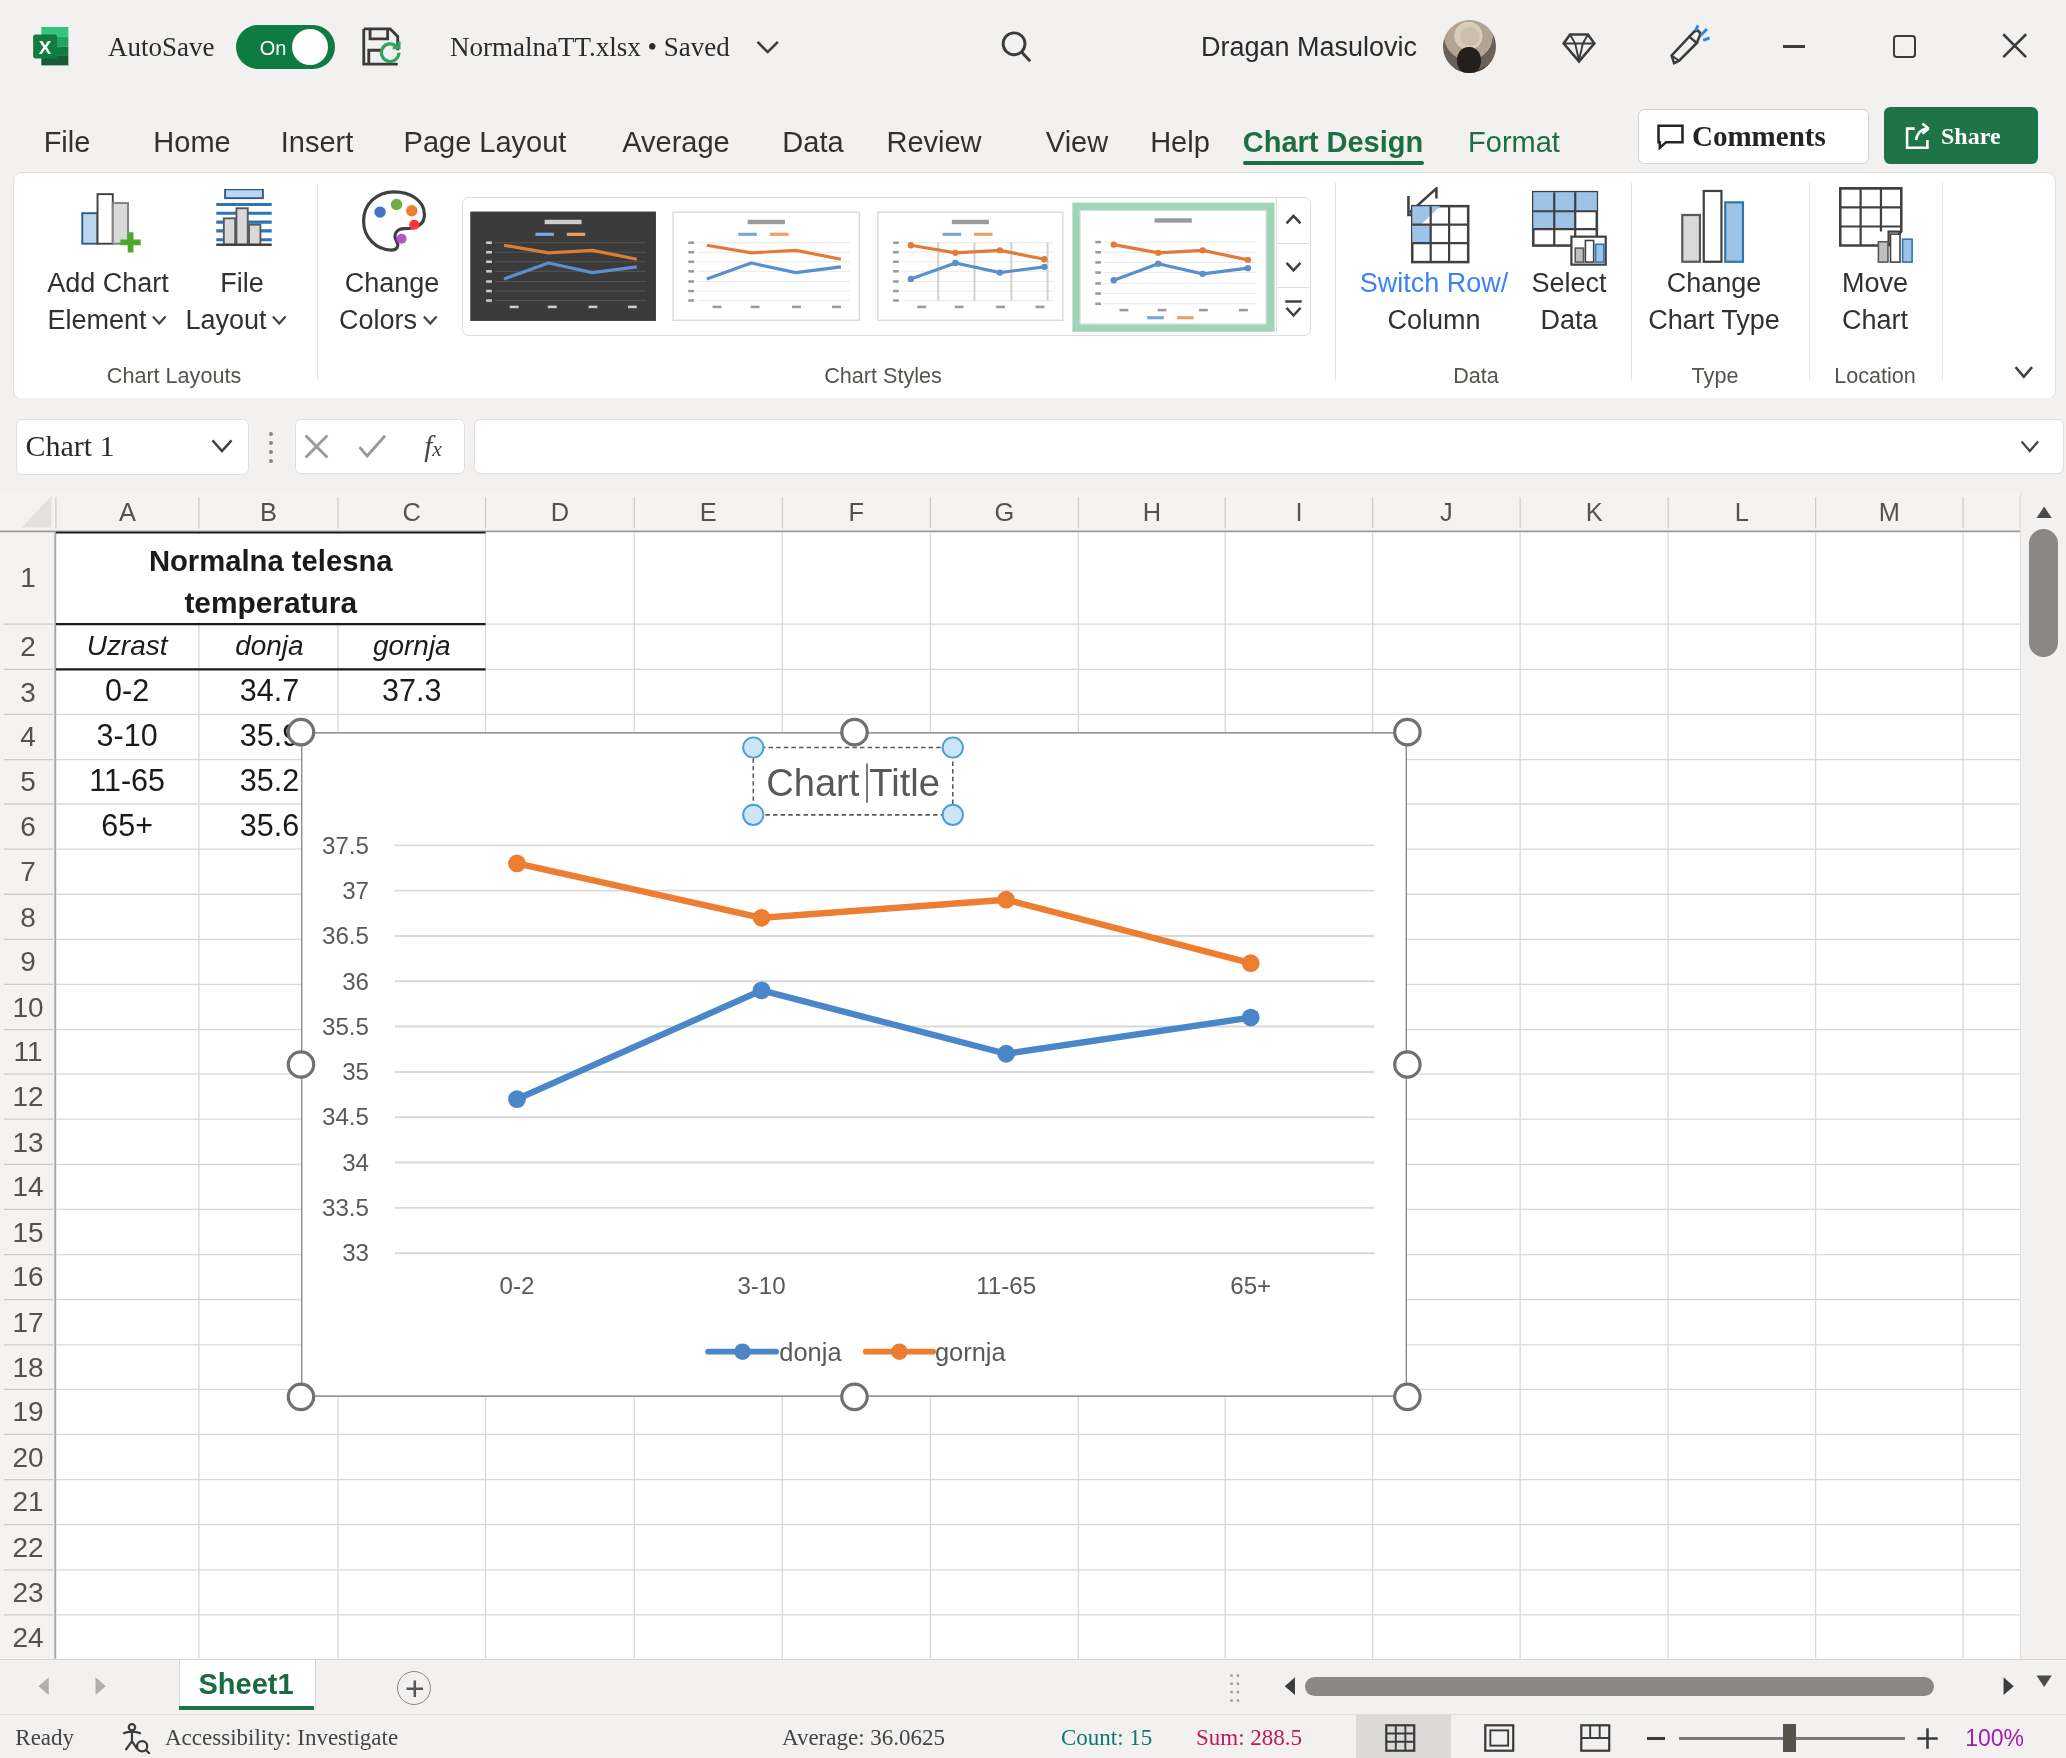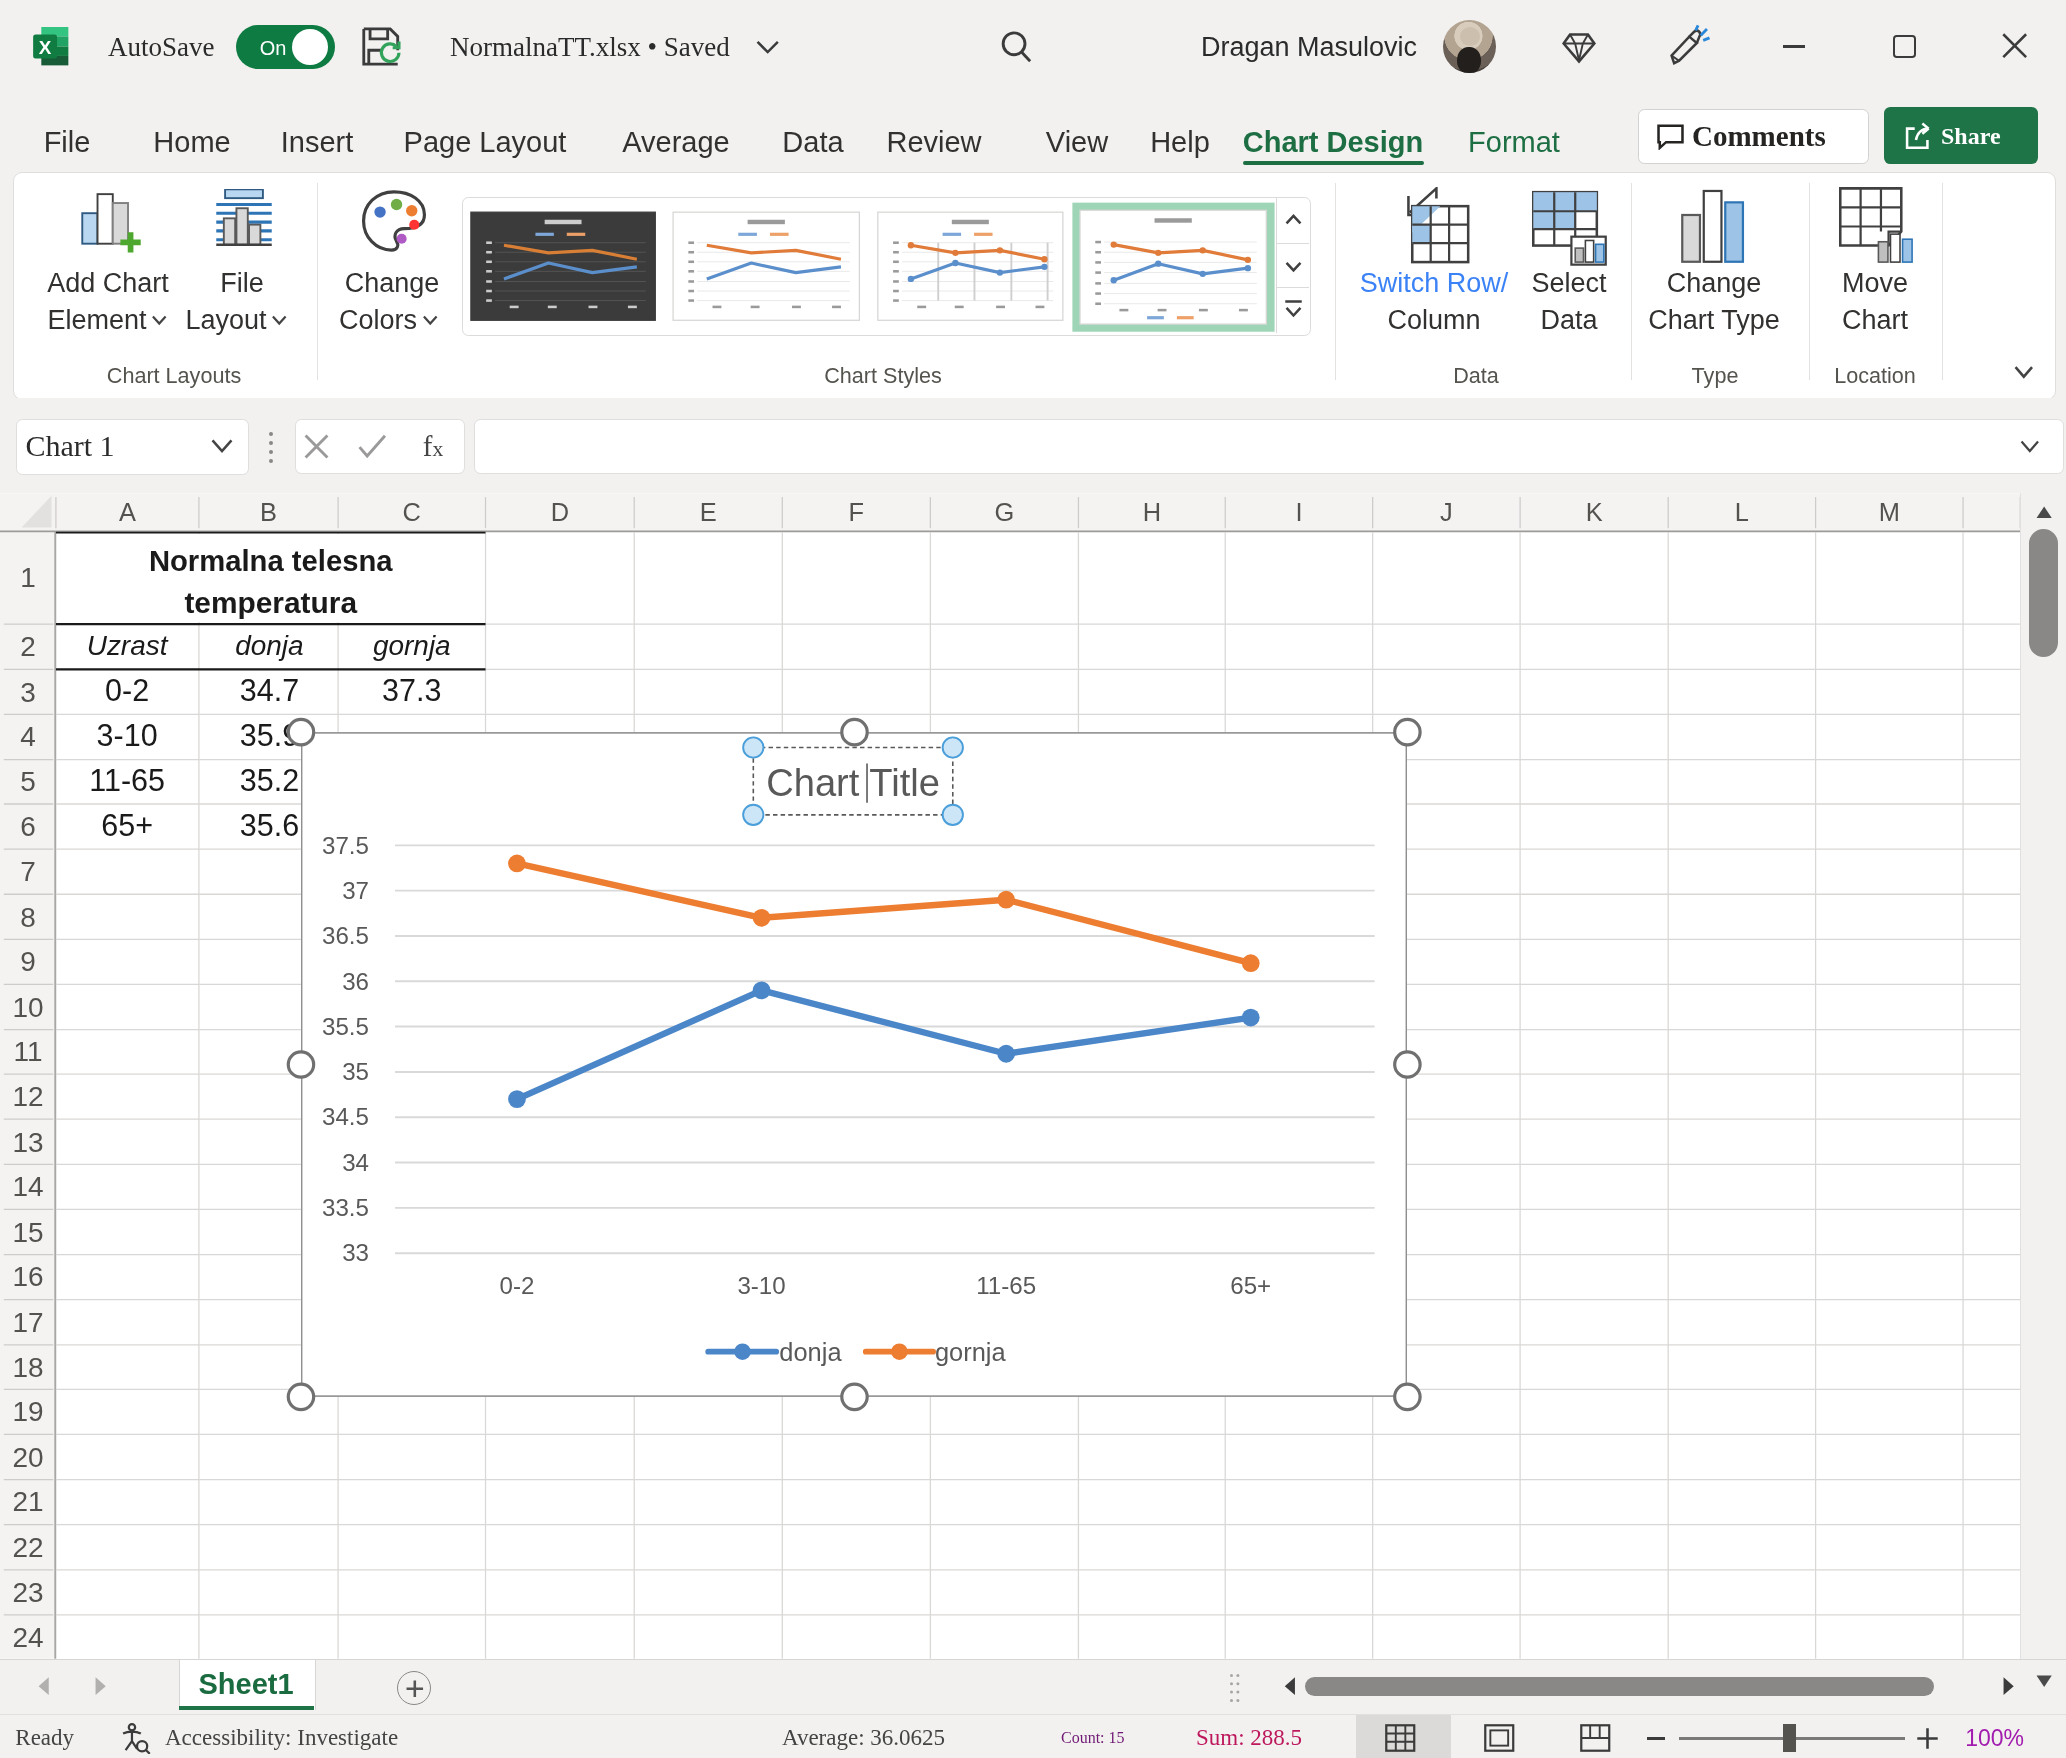--- a/index.html
+++ b/index.html
@@ -343,21 +343,21 @@
       <path d="M4 5 L19 22 L34 5" fill="none" stroke="#444" stroke-width="4"></path>
     </svg>
 <div class="abs" style="left:269px;top:432px;width:3.8px;height:3.8px;background:#8a8886;border-radius:50%;box-shadow:0 9px 0 #8a8886, 0 18px 0 #8a8886, 0 27px 0 #8a8886;"></div>
 <div class="abs" style="left:295px;top:419px;width:168px;height:53px;background:#fff;border:1.3px solid #e0dedc;border-radius:6.4px;"></div>
 <svg class="abs" style="left:303px;top:433px;" width="27" height="27" viewBox="0 0 42 42">
       <path d="M4 4 L38 38 M38 4 L4 38" stroke="#9b9999" stroke-width="4.5"></path>
     </svg>
 <svg class="abs" style="left:357px;top:433px;" width="30.5" height="27" viewBox="0 0 48 42">
       <path d="M4 22 L16 36 L44 4" fill="none" stroke="#9b9999" stroke-width="4.5"></path>
     </svg>
-<div class="t" style="left:433px;top:446px;font-size:29px;color:#444;font-family:'Liberation Serif',serif;">f<span style="font-size:21.6px;">x</span></div>
+<div class="t" style="left:433px;top:446px;font-size:29px;color:#444;font-family:'Liberation Serif',serif;font-style:italic;">f<span style="font-size:21.6px;">x</span></div>
 <div class="abs" style="left:474px;top:419px;width:1588px;height:53px;background:#fff;border:1.3px solid #e0dedc;border-radius:6.4px;"></div>
 <svg class="abs" style="left:2019px;top:439px;" width="21.6" height="15.3" viewBox="0 0 34 24">
       <path d="M4 4 L17 19 L30 4" fill="none" stroke="#444" stroke-width="3.5"></path>
     </svg>
 
 <div id="grid">
 <svg class="abs" style="left:0;top:493px;" width="2066" height="1166" viewBox="0 776 3251 1834">
 <rect x="0" y="776" width="3179" height="1834" fill="#ffffff"></rect>
 <rect x="0" y="776" width="3179" height="61" fill="#f5f3f2"></rect>
 <rect x="0" y="837" width="88" height="1773" fill="#f5f3f2"></rect>
@@ -588,21 +588,21 @@
 <div class="abs" style="left:0;top:1714px;width:2066px;height:44px;background:#f2f1f0;border-top:1.3px solid #e2e0de;"></div>
 <div class="tl" style="left:15.3px;top:1738px;font-size:23px;color:#444;">Ready</div>
 <svg class="abs" style="left:118px;top:1722px;" width="33" height="32" viewBox="0 0 52 50">
   <circle cx="22" cy="8" r="5" fill="none" stroke="#3b3b3b" stroke-width="3.5"></circle>
   <path d="M8 18 C16 14 28 14 36 18 M22 16 V30 M22 30 L12 44 M22 30 L30 42" fill="none" stroke="#3b3b3b" stroke-width="3.5"></path>
   <circle cx="38" cy="38" r="8" fill="none" stroke="#3b3b3b" stroke-width="3.5"></circle>
   <path d="M44 44 L50 50" stroke="#3b3b3b" stroke-width="3.5"></path>
 </svg>
 <div class="tl" style="left:165px;top:1738px;font-size:23px;color:#444;">Accessibility: Investigate</div>
 <div class="tl" style="left:782px;top:1738px;font-size:23px;color:#444;">Average: 36.0625</div>
-<div class="tl" style="left:1061px;top:1738px;font-size:16px;color:#701a75;">Count: 15</div>
+<div class="tl" style="left:1061px;top:1738px;font-size:23px;color:#0f766e;">Count: 15</div>
 <div class="tl" style="left:1196px;top:1738px;font-size:23px;color:#be185d;">Sum: 288.5</div>
 <div class="abs" style="left:1356px;top:1715px;width:95px;height:43px;background:#dcdad8;"></div>
 <svg class="abs" style="left:1385px;top:1724px;" width="30.5" height="28" viewBox="0 0 48 44">
   <rect x="2" y="2" width="44" height="40" fill="none" stroke="#3b3b3b" stroke-width="3.5"></rect>
   <path d="M2 15 H46 M2 28 H46 M17 2 V42 M32 2 V42" stroke="#3b3b3b" stroke-width="3"></path>
 </svg>
 <svg class="abs" style="left:1484px;top:1724px;" width="30.5" height="28" viewBox="0 0 48 44">
   <rect x="2" y="2" width="44" height="40" fill="none" stroke="#3b3b3b" stroke-width="3.5"></rect>
   <rect x="10" y="10" width="28" height="24" fill="none" stroke="#3b3b3b" stroke-width="3"></rect>
 </svg>

